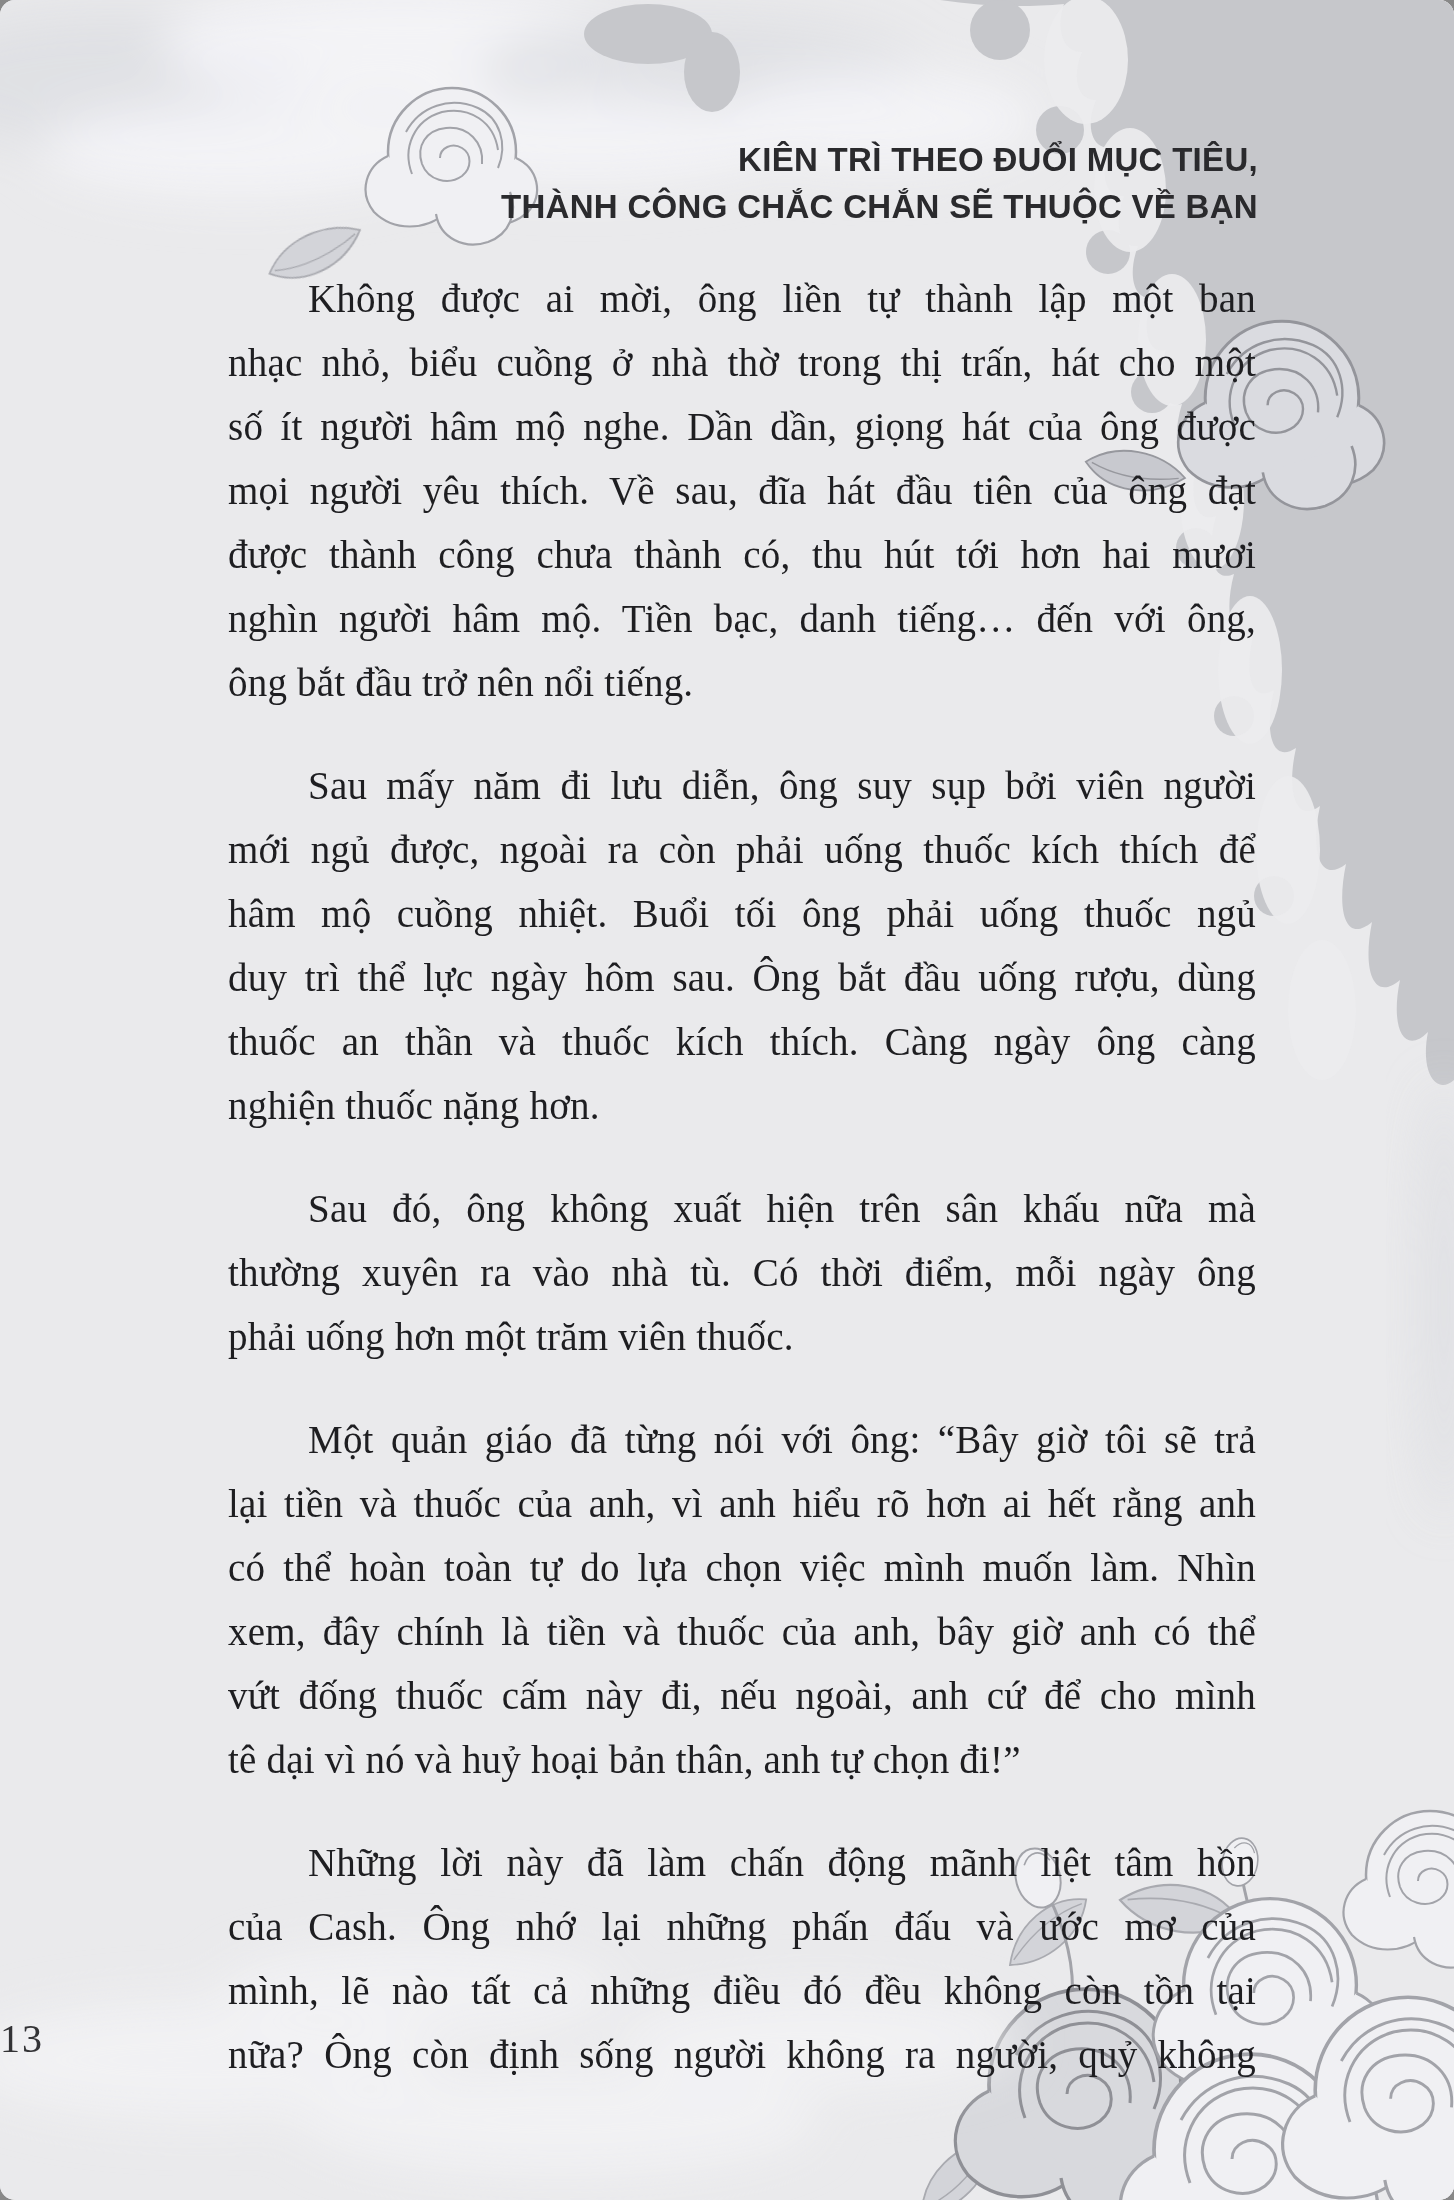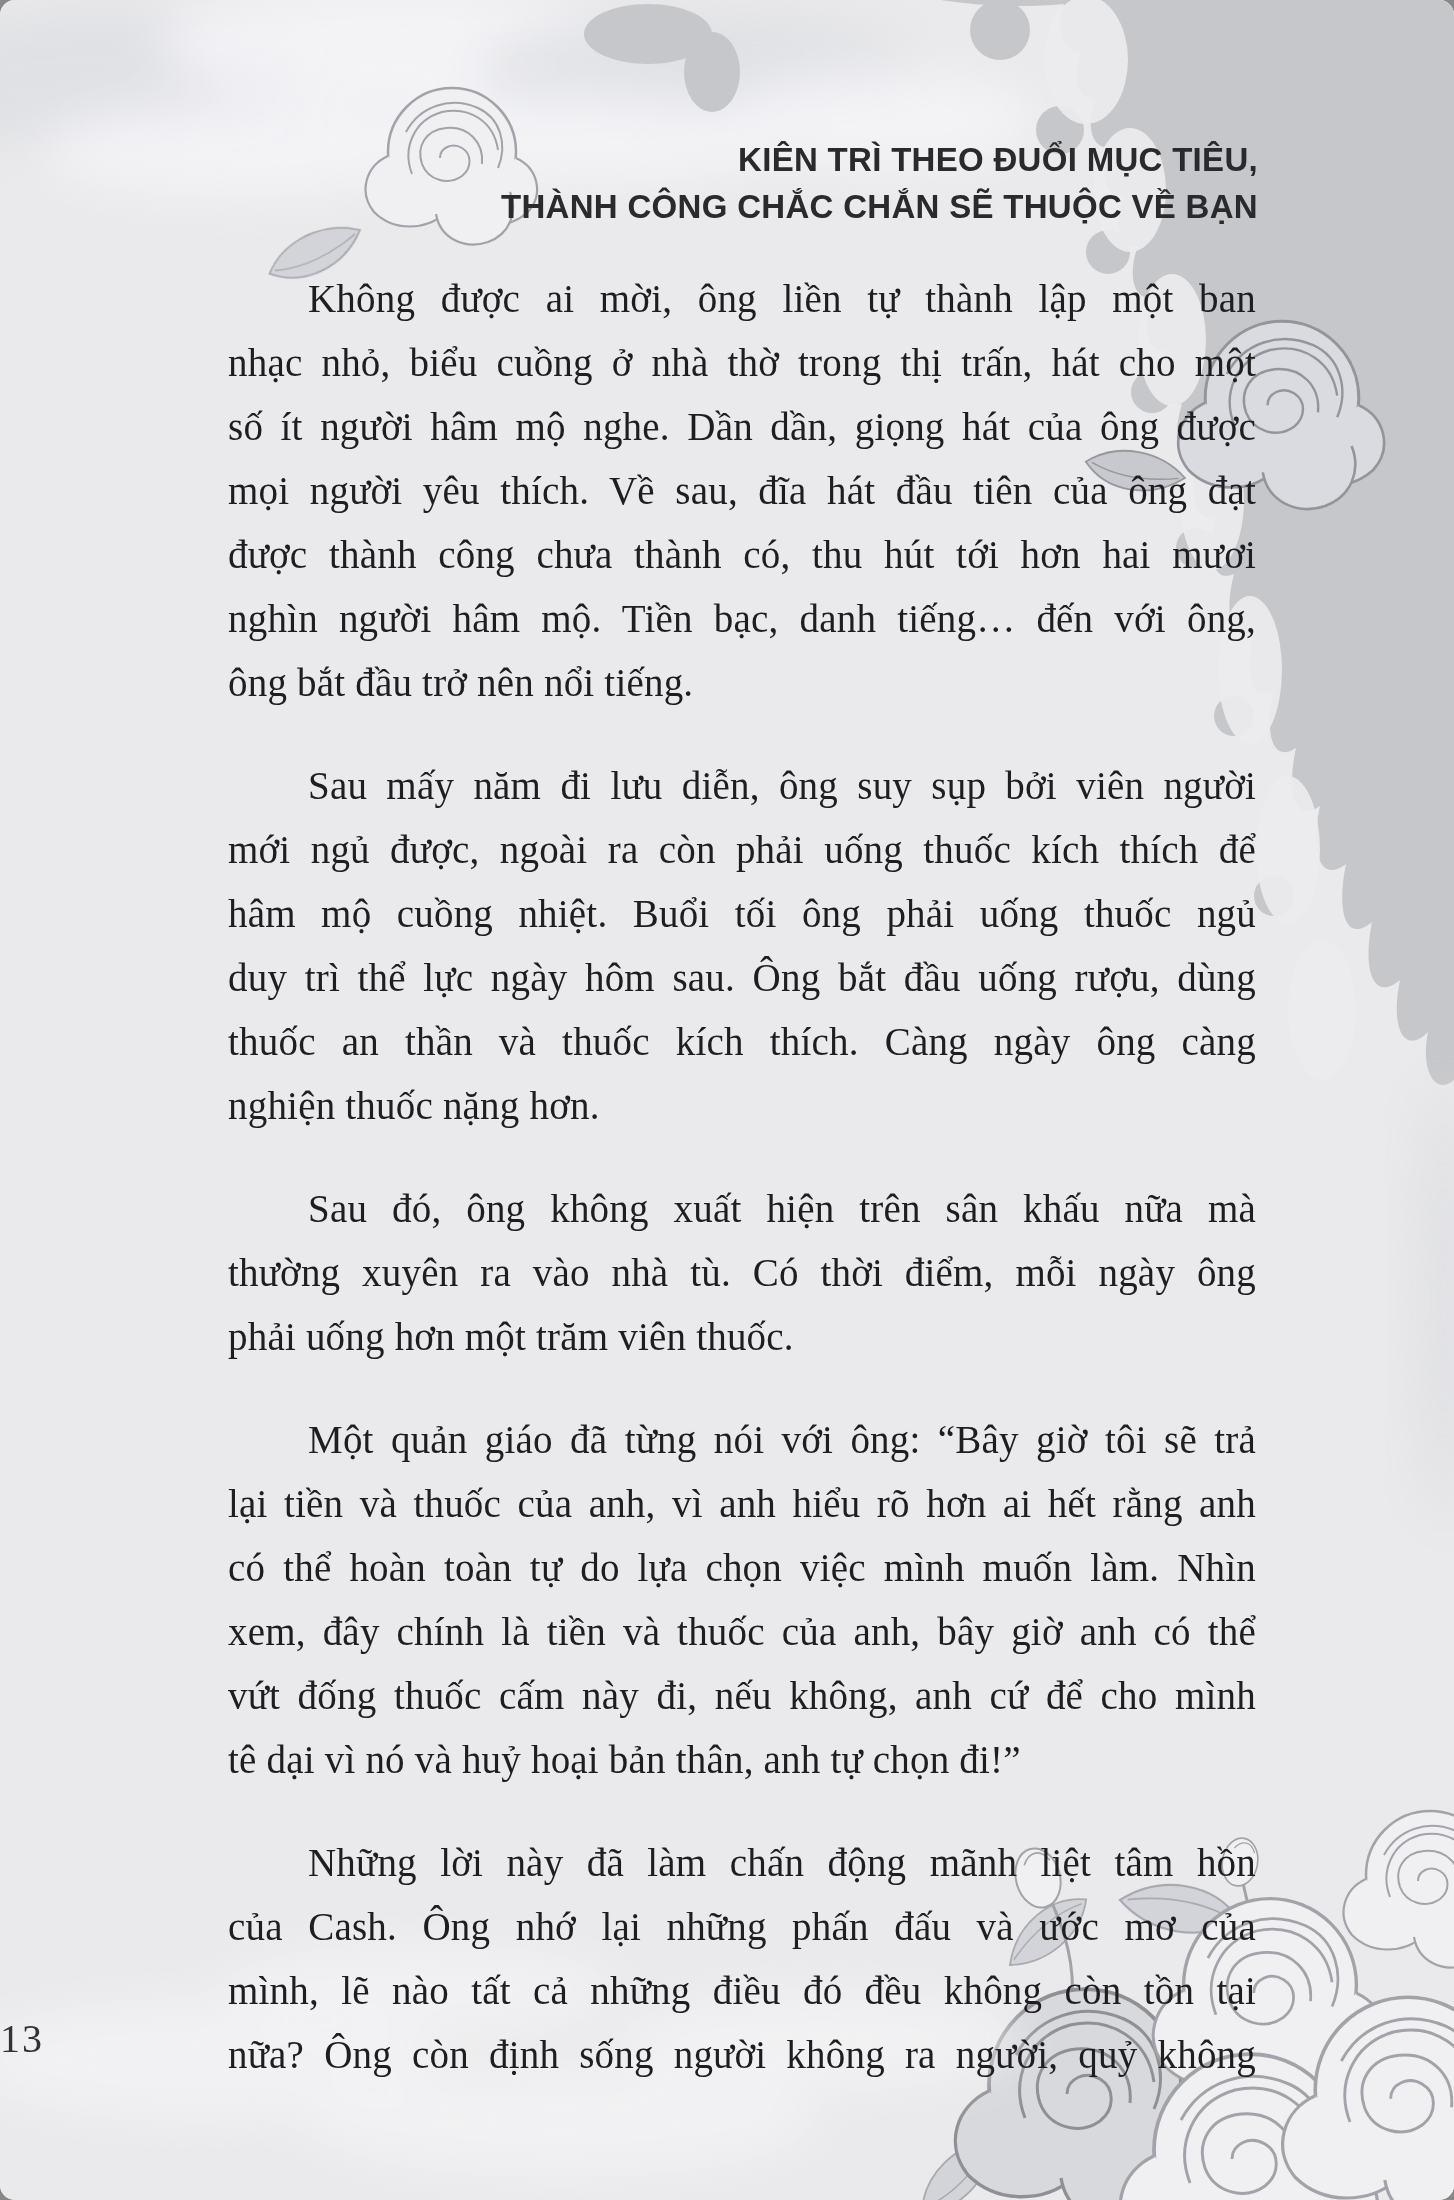--- a/index.html
+++ b/index.html
@@ -222,21 +222,21 @@
       <div class="line first">Sau đó, ông không xuất hiện trên sân khấu nữa mà</div>
       <div class="line">thường xuyên ra vào nhà tù. Có thời điểm, mỗi ngày ông</div>
       <div class="line last">phải uống hơn một trăm viên thuốc.</div>
     <p></p>
     <p class="para">
       </p>
       <div class="line first">Một quản giáo đã từng nói với ông: “Bây giờ tôi sẽ trả</div>
       <div class="line">lại tiền và thuốc của anh, vì anh hiểu rõ hơn ai hết rằng anh</div>
       <div class="line">có thể hoàn toàn tự do lựa chọn việc mình muốn làm. Nhìn</div>
       <div class="line">xem, đây chính là tiền và thuốc của anh, bây giờ anh có thể</div>
-      <div class="line">vứt đống thuốc cấm này đi, nếu không, anh cứ để cho mình</div>
+      <div class="line">vứt đống thuốc cấm này đi, nếu ngoài, anh cứ để cho mình</div>
       <div class="line last">tê dại vì nó và huỷ hoại bản thân, anh tự chọn đi!”</div>
     <p></p>
     <p class="para">
       </p>
       <div class="line first">Những lời này đã làm chấn động mãnh liệt tâm hồn</div>
       <div class="line">của Cash. Ông nhớ lại những phấn đấu và ước mơ của</div>
       <div class="line">mình, lẽ nào tất cả những điều đó đều không còn tồn tại</div>
       <div class="line">nữa? Ông còn định sống người không ra người, quỷ không</div>
     <p></p>
   </div>

